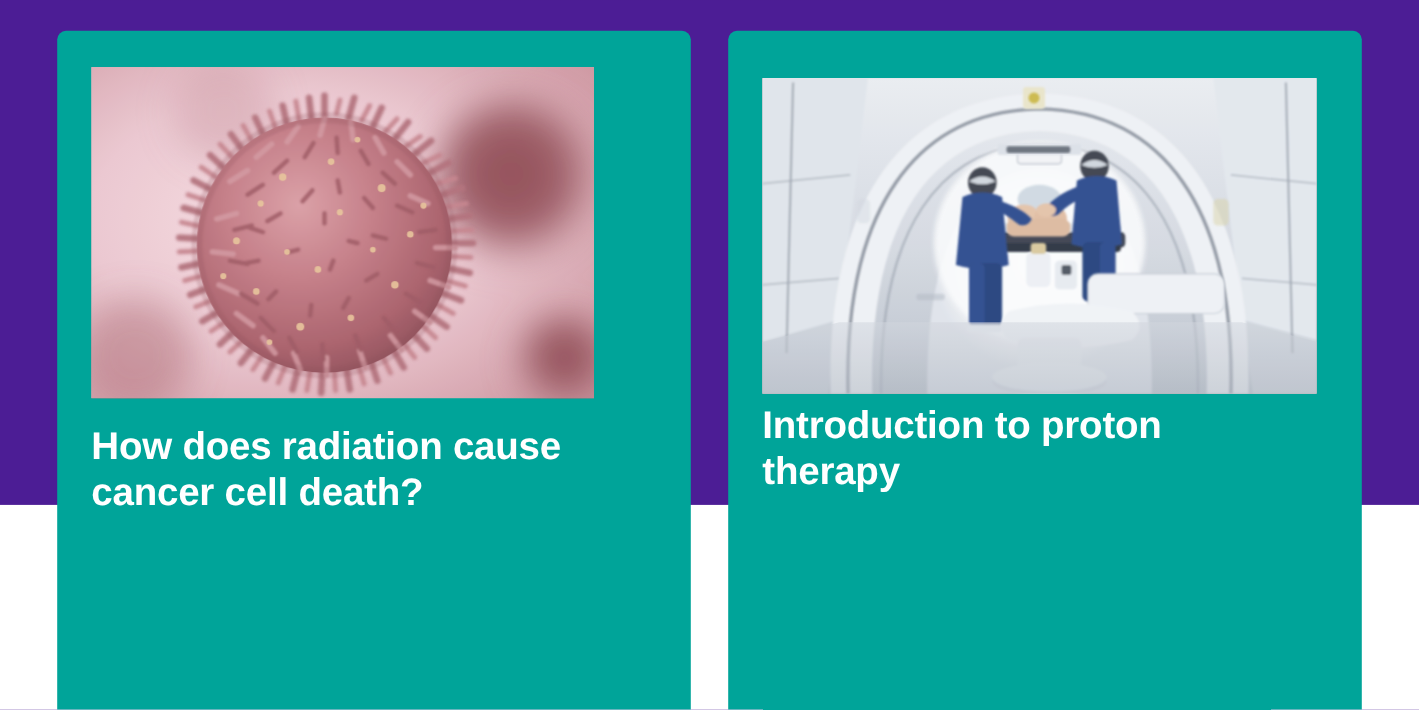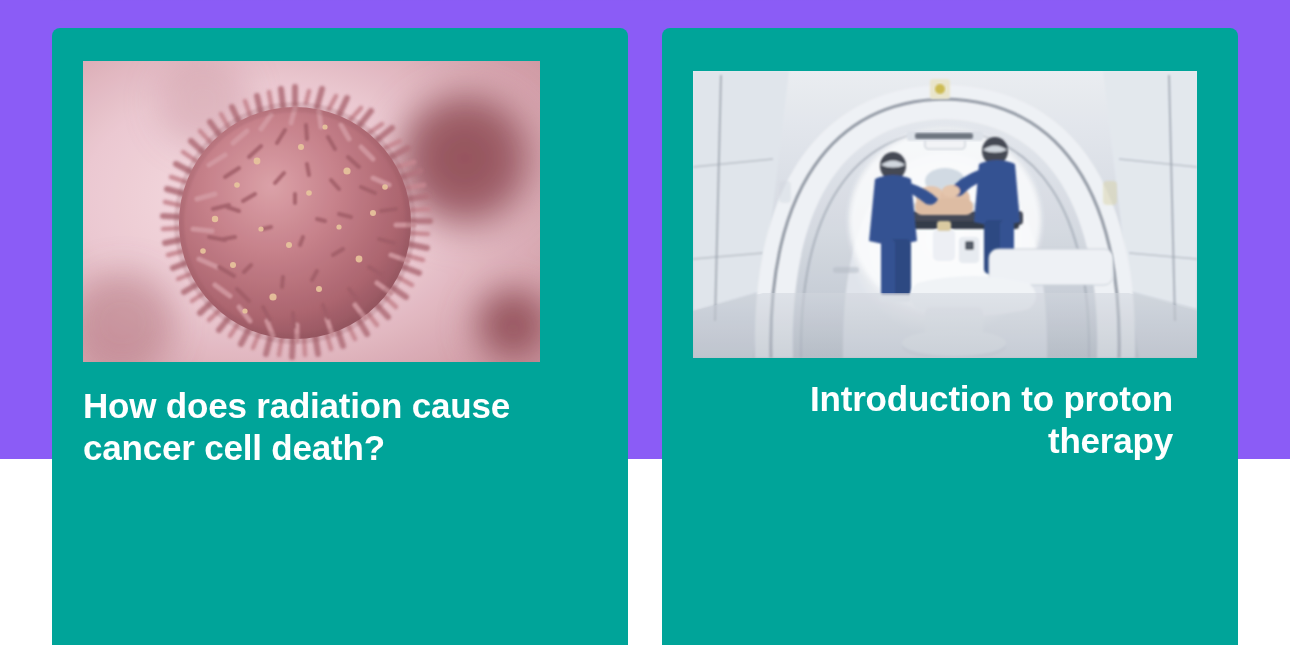--- a/index.html
+++ b/index.html
@@ -9,21 +9,21 @@
     height: 645px;
     overflow: hidden;
     background: #ffffff;
     font-family: "Liberation Sans", sans-serif;
   }
 
   #app {
     position: relative;
     width: 1290px;
     height: 459px;
-    background: #8b5cf6;
+    background: #4c1d95;
   }
 
   
   .prev-row-sliver {
     position: absolute;
     left: 52px;
     top: -6px;
     width: 1186px;
     height: 7px;
     border-radius: 0 0 8px 8px;
@@ -67,21 +67,21 @@
     font-weight: bold;
     line-height: 42px;
     letter-spacing: -0.2px;
     max-width: 480px;
     word-wrap: break-word;
   }
 
   
   .card--two .card-thumb { width: 504px; height: 287px; }
   .card--two { padding-top: 43px; }
-  .card--two .card-title { margin-top: 20px; text-align: right; }
+  .card--two .card-title { margin-top: 8px; }
 </style>
 </head>
 <body style="background: rgb(255, 255, 255);">
 
 <div id="app">
 
   <div class="prev-row-sliver"></div>
 
   <div class="card-grid">
 

